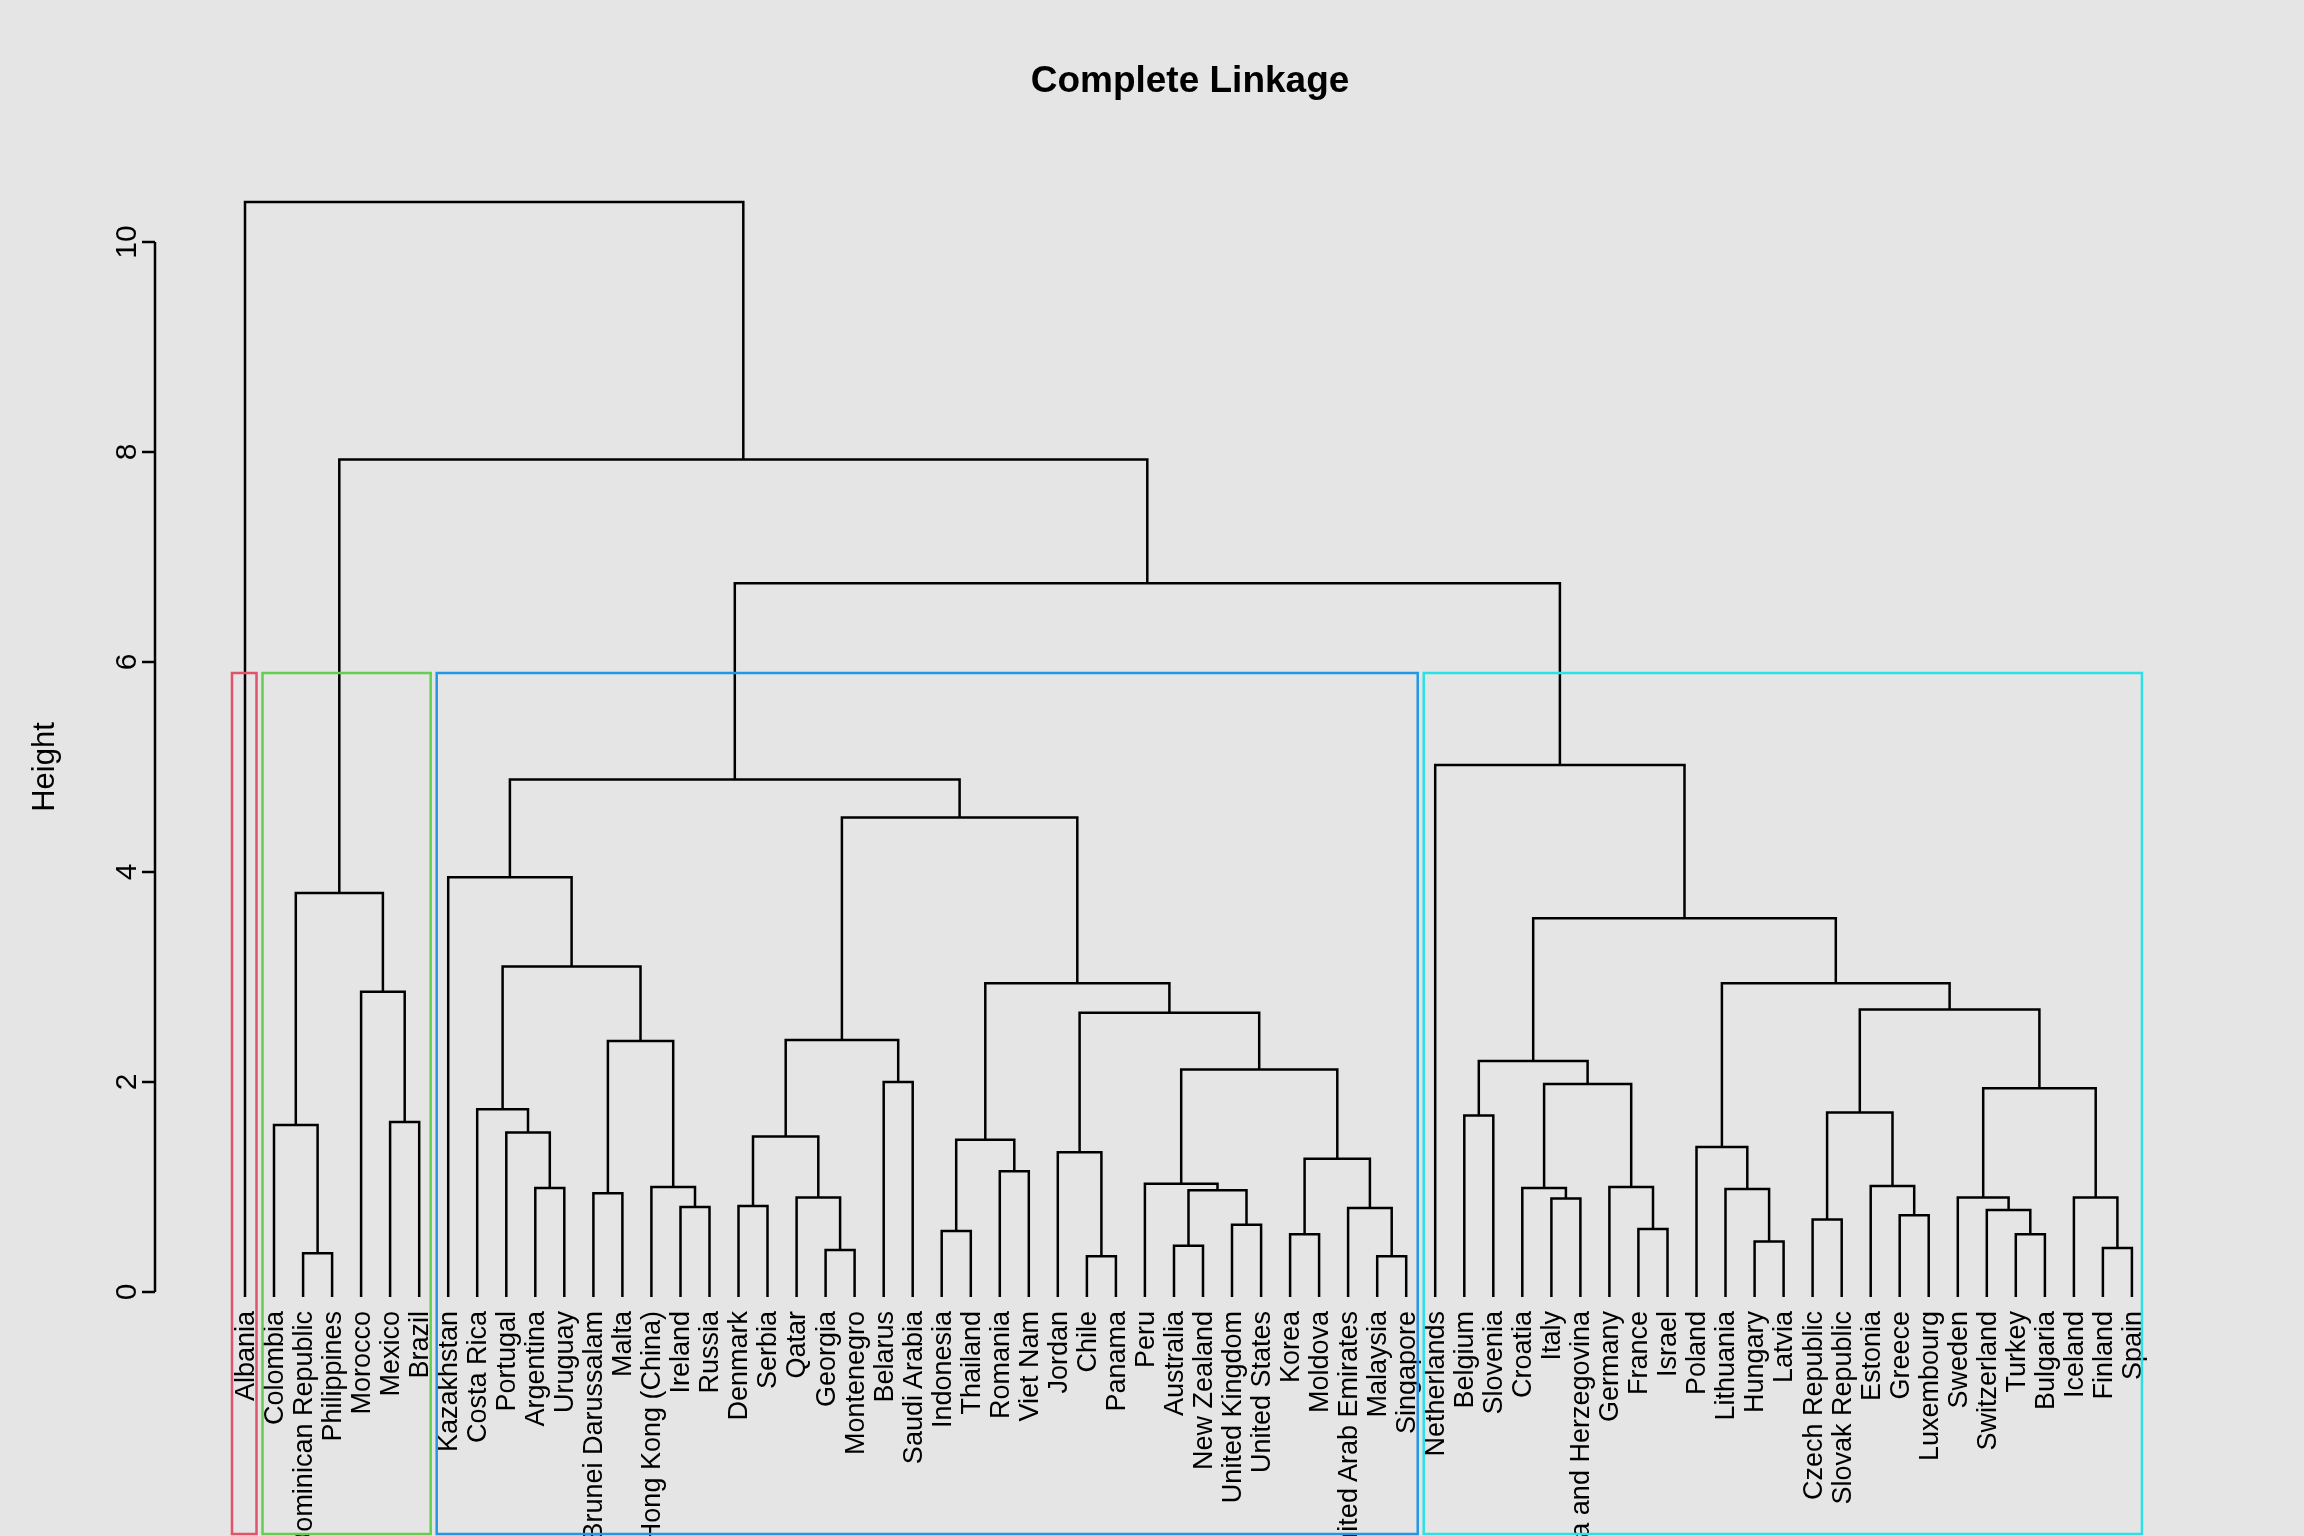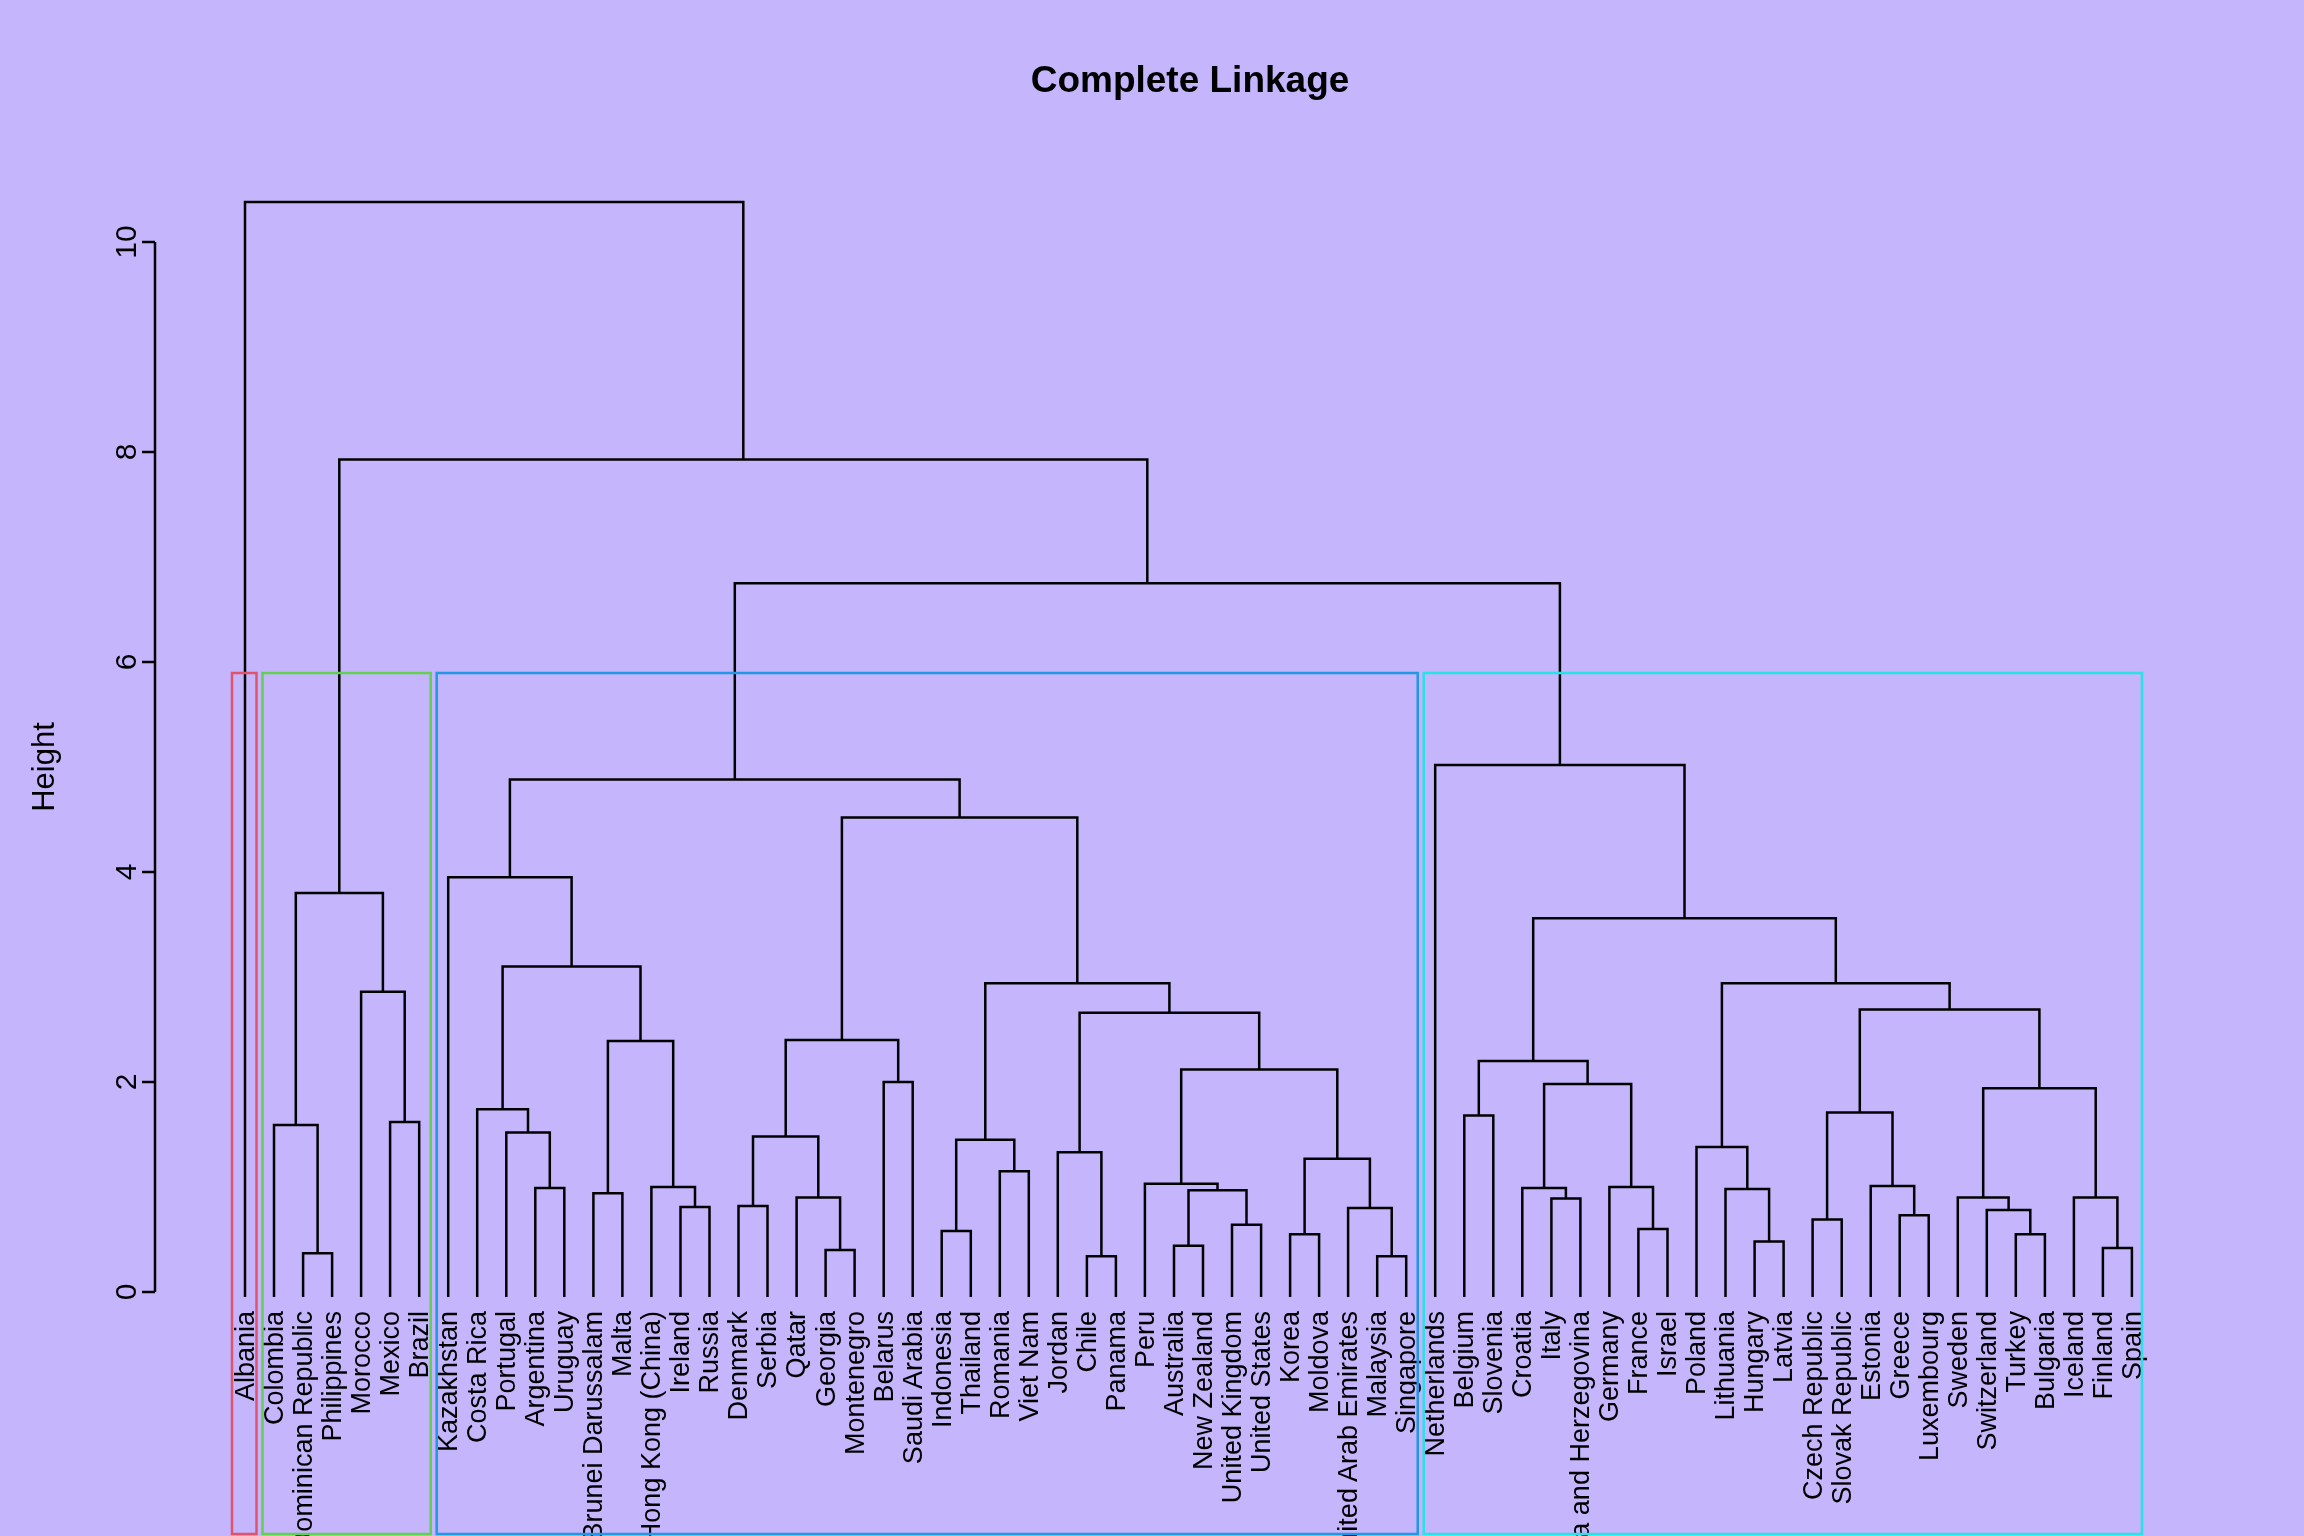--- a/index.html
+++ b/index.html
@@ -1,16 +1,16 @@
 <!DOCTYPE html>
 <html><head>
 <meta charset="utf-8">
 <style>
   html,body{margin:0;padding:0;background:#ffffff;}
-  #stage{position:relative;width:2304px;height:1536px;background:#c4b5fd;overflow:hidden;
+  #stage{position:relative;width:2304px;height:1536px;background:#e5e5e5;overflow:hidden;
          font-family:"Liberation Sans", sans-serif;}
   svg text{font-family:"Liberation Sans", sans-serif; fill:#000;}
   .title-text{font-size:37px;font-weight:bold;}
   .ylab-text{font-size:31px;}
   .tick-text{font-size:30px;}
   .leaf-text{font-size:27px;}
 </style>
 </head>
 <body>
 

